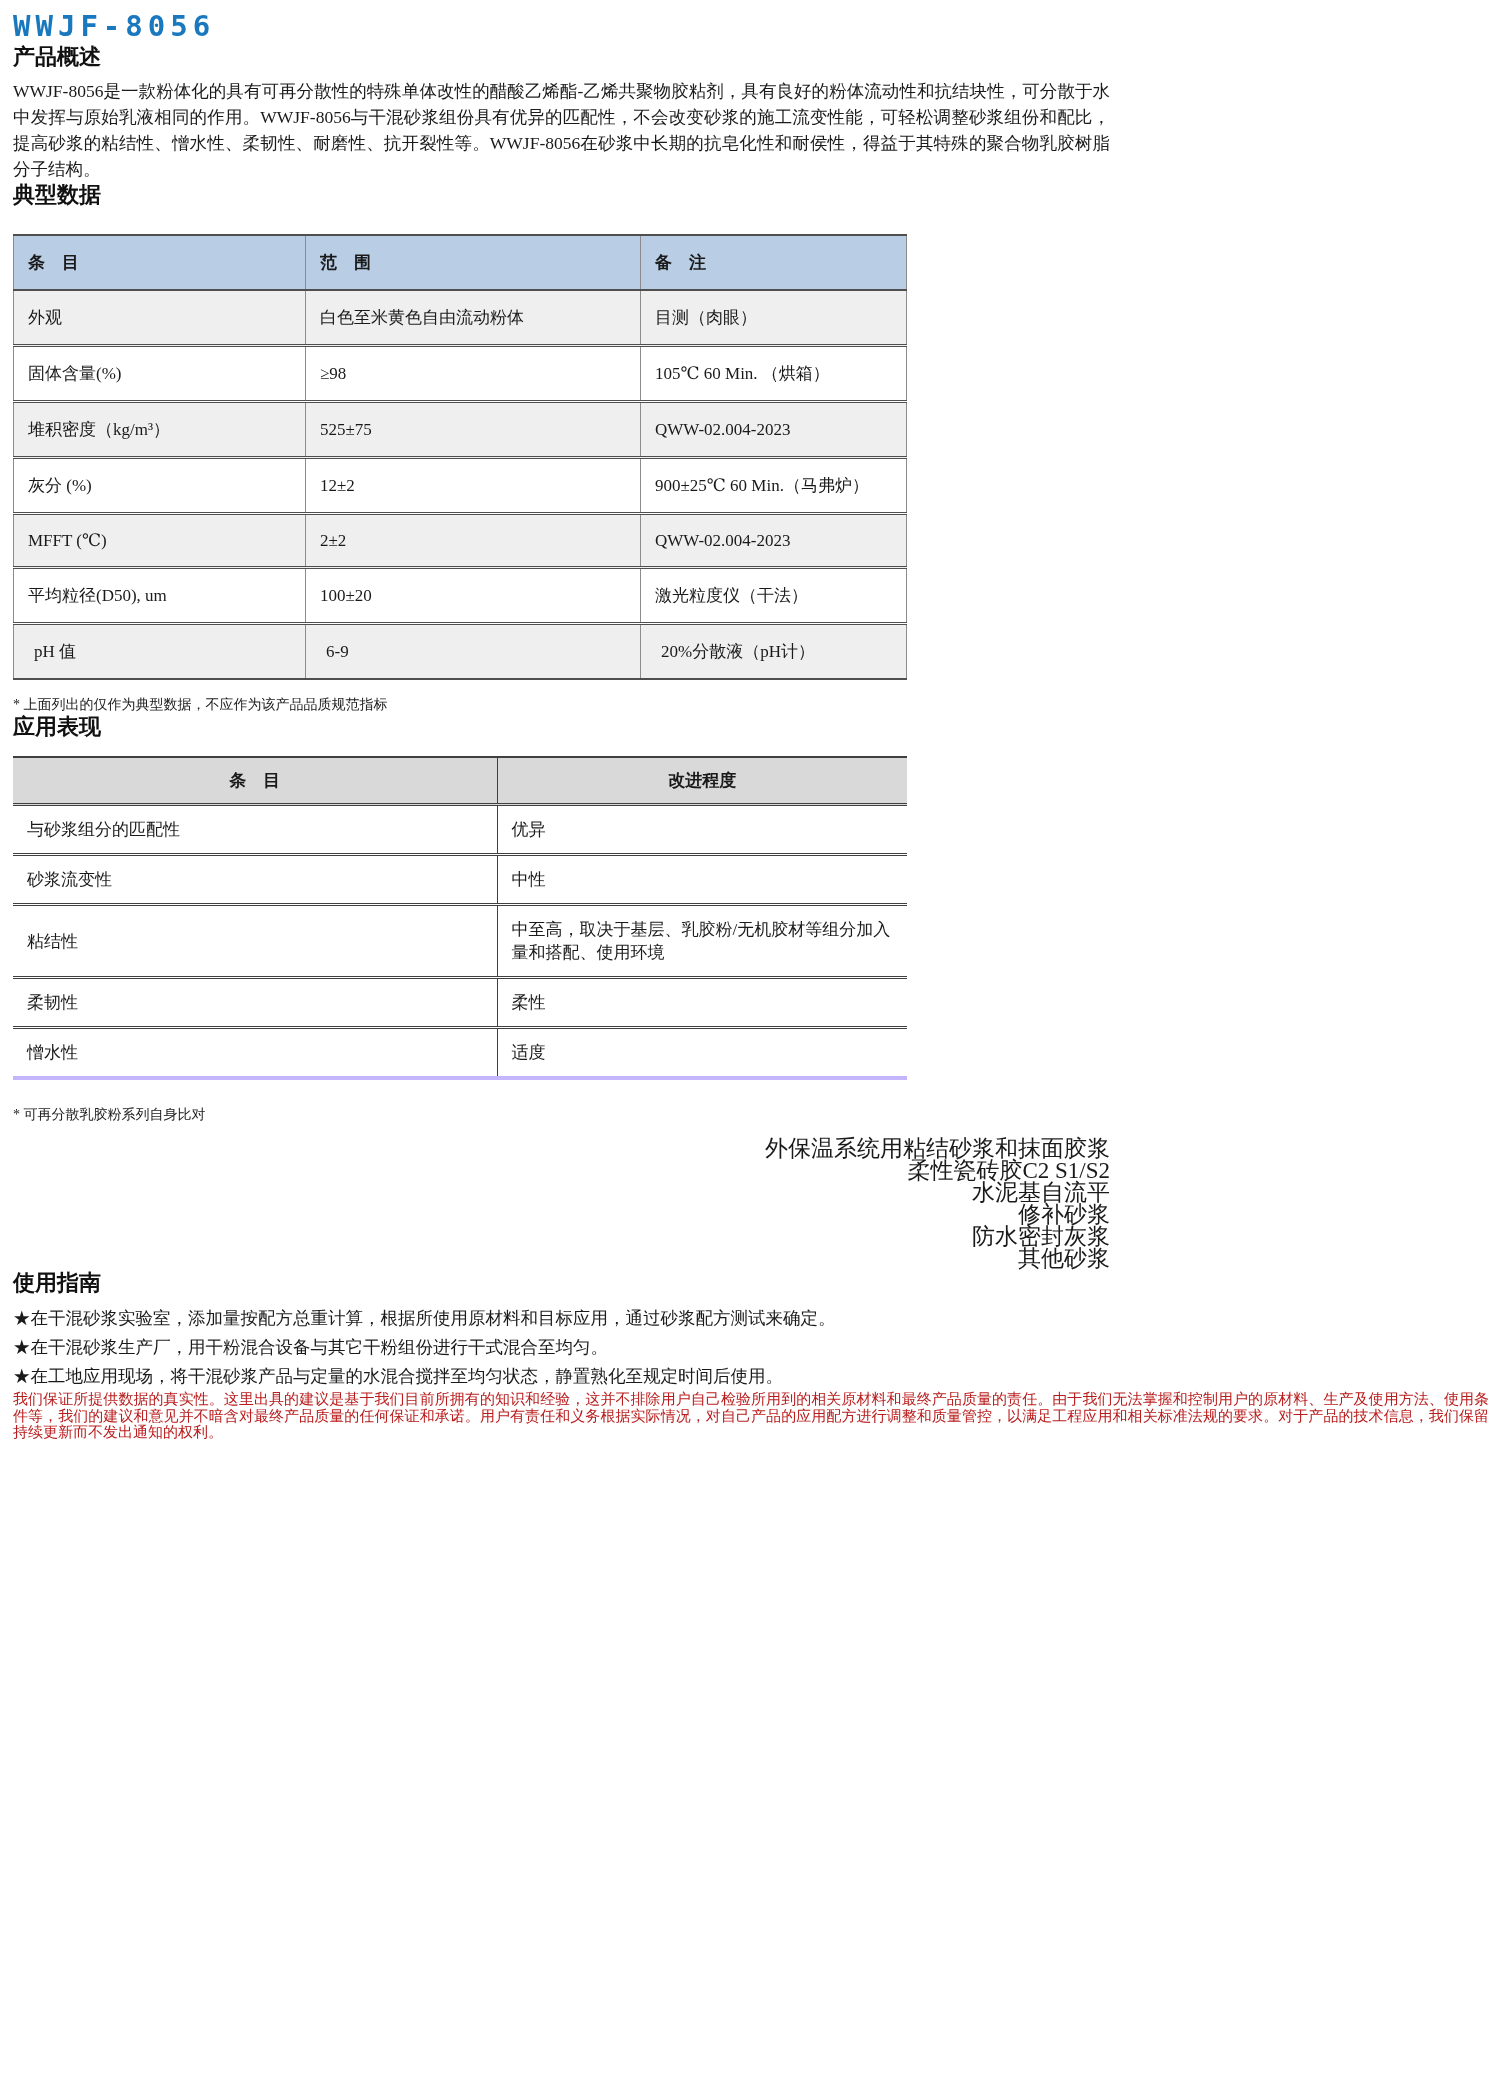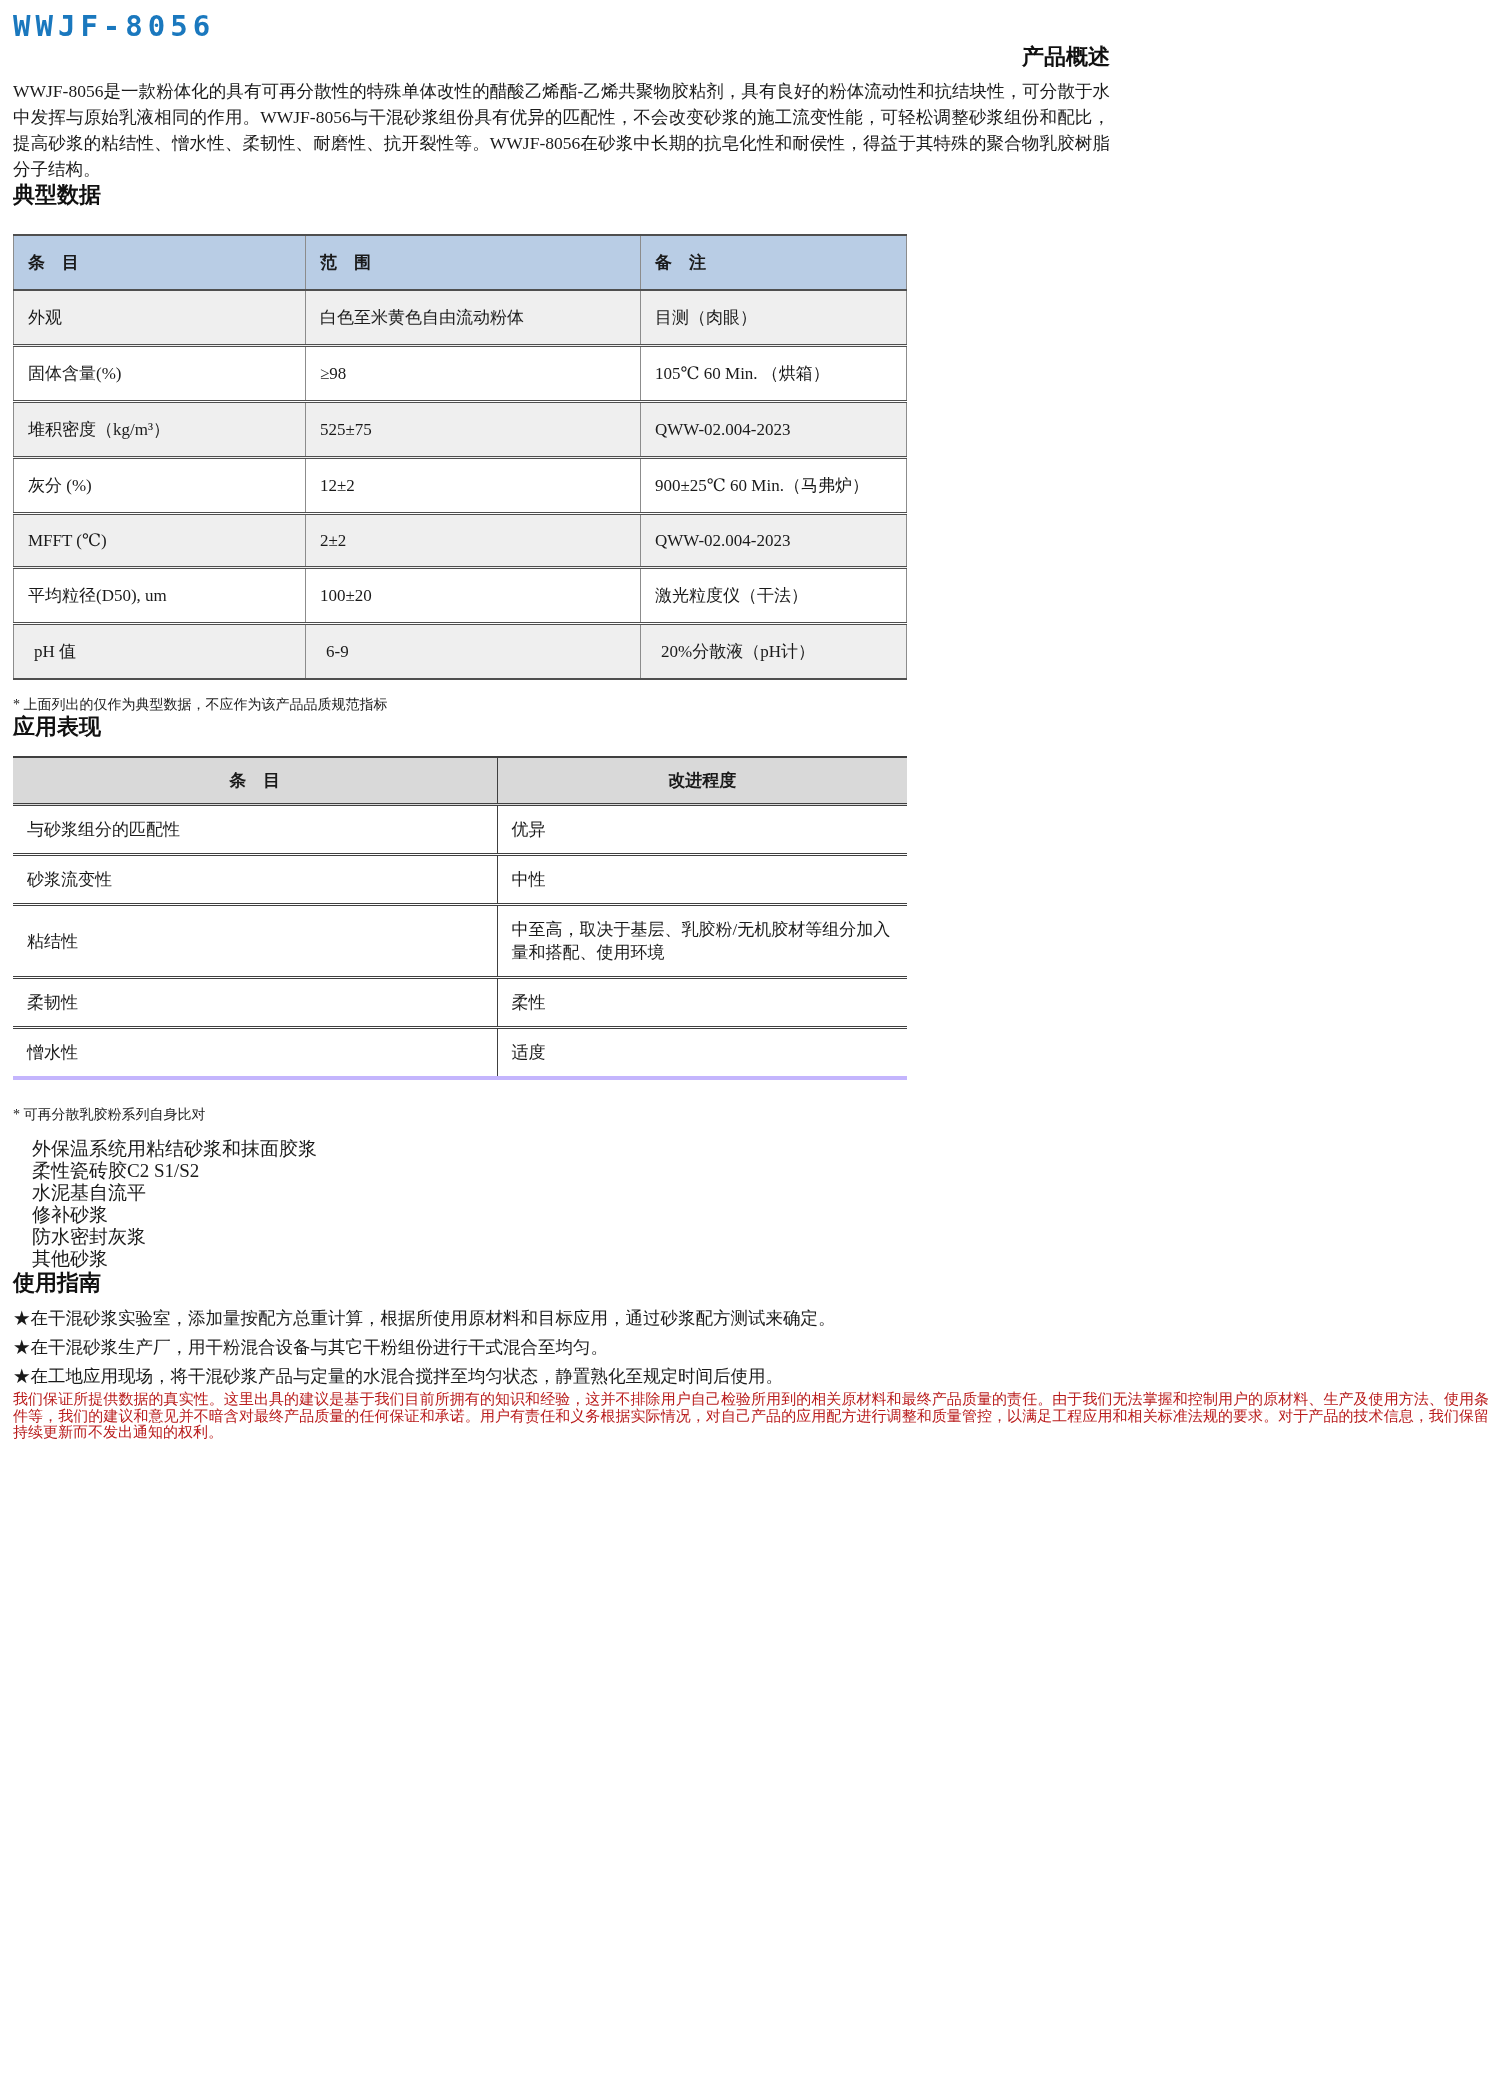--- a/index.html
+++ b/index.html
@@ -29,21 +29,21 @@
     line-height: 36px;
   }
   h2.sec {
     margin: 0;
     font-family: "Liberation Sans", "DejaVu Sans", sans-serif;
     font-size: 22px;
     font-weight: 700;
     color: #111111;
     line-height: 26px;
   }
-  .sec-overview   { margin-top: 20px; text-align: right; }
+  .sec-overview   { margin-top: 20px; }
   .sec-typical    { margin-top: 20px; }
   .sec-appperf    { margin-top: 26px; }
   .sec-recommend  { margin-top: 40px; }
   .sec-usage      { margin-top: 42px; }
   .sec-notes      { margin-top: 28px; }
 
   .body-text {
     margin: 8px 0 0 0;
     font-size: 17.5px;
     line-height: 26px;
@@ -96,22 +96,23 @@
   .footnote {
     margin-top: 16px;
     font-size: 14px;
     color: #1a1a1a;
   }
   .fn2 { margin-top: 26px; }
 
   .app-list {
     margin-top: 14px;
     padding-left: 19px;
-    font-size: 19px;
+    font-size: 23px;
     line-height: 22px;
+    text-align: right;
   }
   .star-list {
     margin-top: 8px;
     font-size: 17.5px;
   }
   .star-list .item {
     line-height: 29px;
     padding-left: 24px;
     text-indent: -24px;
     text-align: justify;

